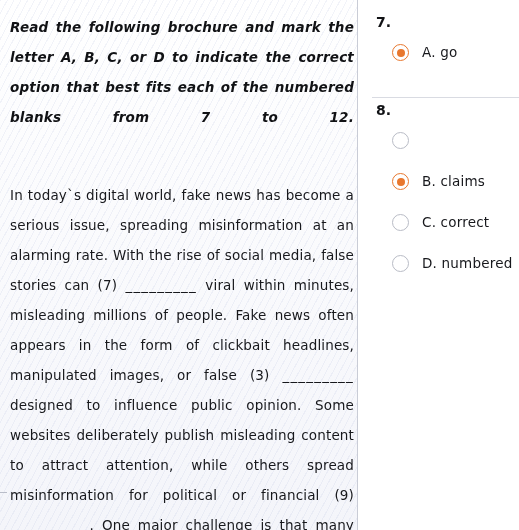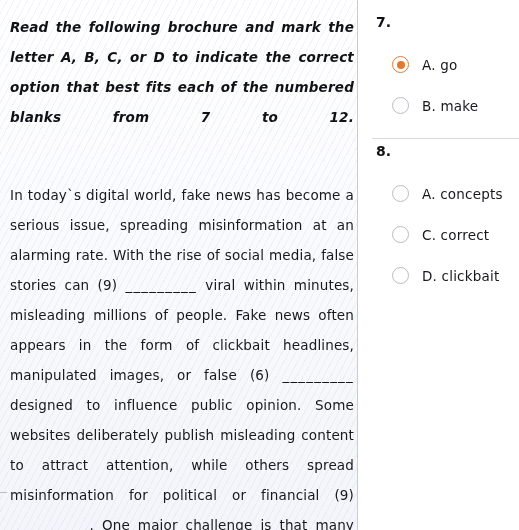--- a/index.html
+++ b/index.html
@@ -83,21 +83,20 @@
     font-size: 14px;
     font-weight: bold;
     color: #111215;
     margin: 4px 0 14px 4px;
   }
   .options {
     margin: 0;
   }
   .opt-row {
     display: flex;
-    align-items: center;
     height: 41px;
     padding-left: 20px;
   }
   .radio {
     width: 17px;
     height: 17px;
     border-radius: 50%;
     border: 1.5px solid #b9bcc6;
     background: #ffffff;
     box-sizing: border-box;
@@ -146,60 +145,59 @@
 <body>
 
 <div class="page">
 
   <div class="left-col">
     <div class="edge-mark" style="top:492px;"></div>
 
     <p class="instructions">Read the following brochure and mark the letter A, B, C, or D to indicate the correct option that best fits each of the numbered blanks from 7 to 12.</p>
 
     <p class="passage">
-      <span>In today`s digital world, fake news has become a serious issue, spreading misinformation at an alarming rate. With the rise of social media, false stories can (9)</span>
+      <span>In today`s digital world, fake news has become a serious issue, spreading misinformation at an alarming rate. With the rise of social media, false stories can (7)</span>
       <span class="blank">_________</span>
-      <span>viral within minutes, misleading millions of people. Fake news often appears in the form of clickbait headlines, manipulated images, or false (6)</span>
+      <span>viral within minutes, misleading millions of people. Fake news often appears in the form of clickbait headlines, manipulated images, or false (3)</span>
       <span class="blank">_________</span>
       <span>designed to influence public opinion. Some websites deliberately publish misleading content to attract attention, while others spread misinformation for political or financial (9)</span>
       <span class="blank">_________</span>
       <span>. One major challenge is that many people believe fake</span>
     </p>
   </div>
 
   <div class="right-col">
 
     <div class="q-block">
       <div class="q-num">7.</div>
       <div class="options">
         <div class="opt-row">
           <span class="radio selected"></span>
           <span class="opt-label">A. go</span>
         </div>
-        <div class="opt-row">
-          <span class="radio"></span>
-          <span class="opt-label">B. make</span>
-        </div>
       </div>
     </div>
 
     <div class="divider"></div>
 
     <div class="q-block">
       <div class="q-num">8.</div>
       <div class="options">
         <div class="opt-row">
           <span class="radio"></span>
-          <span class="opt-label">A. concepts</span>
+        </div>
+        <div class="opt-row">
+          <span class="radio selected"></span>
+          <span class="opt-label">B. claims</span>
         </div>
         <div class="opt-row">
           <span class="radio"></span>
           <span class="opt-label">C. correct</span>
         </div>
         <div class="opt-row">
           <span class="radio"></span>
-          <span class="opt-label">D. clickbait</span>
+          <span class="opt-label">D. numbered</span>
         </div>
       </div>
     </div>
 
   </div>
 </div>
 
 </body></html>

